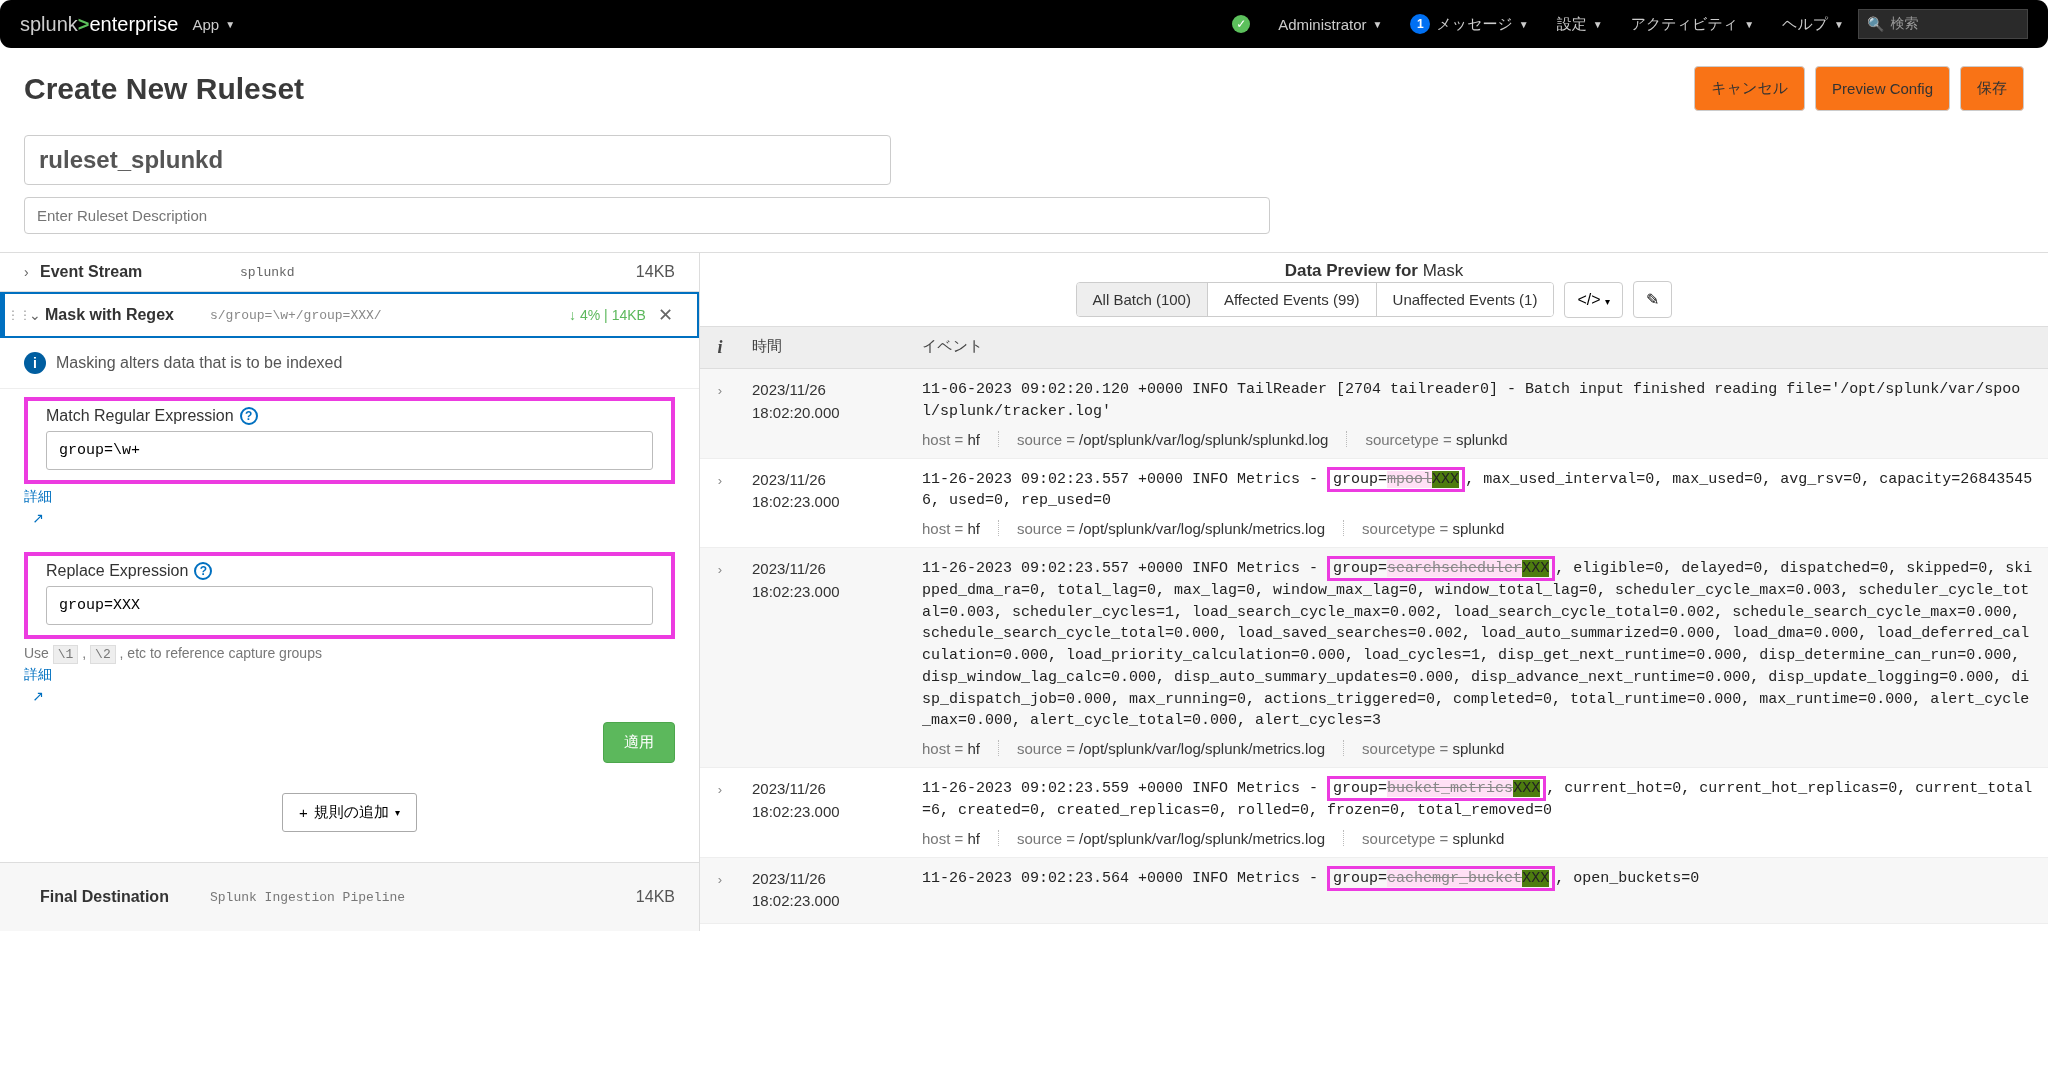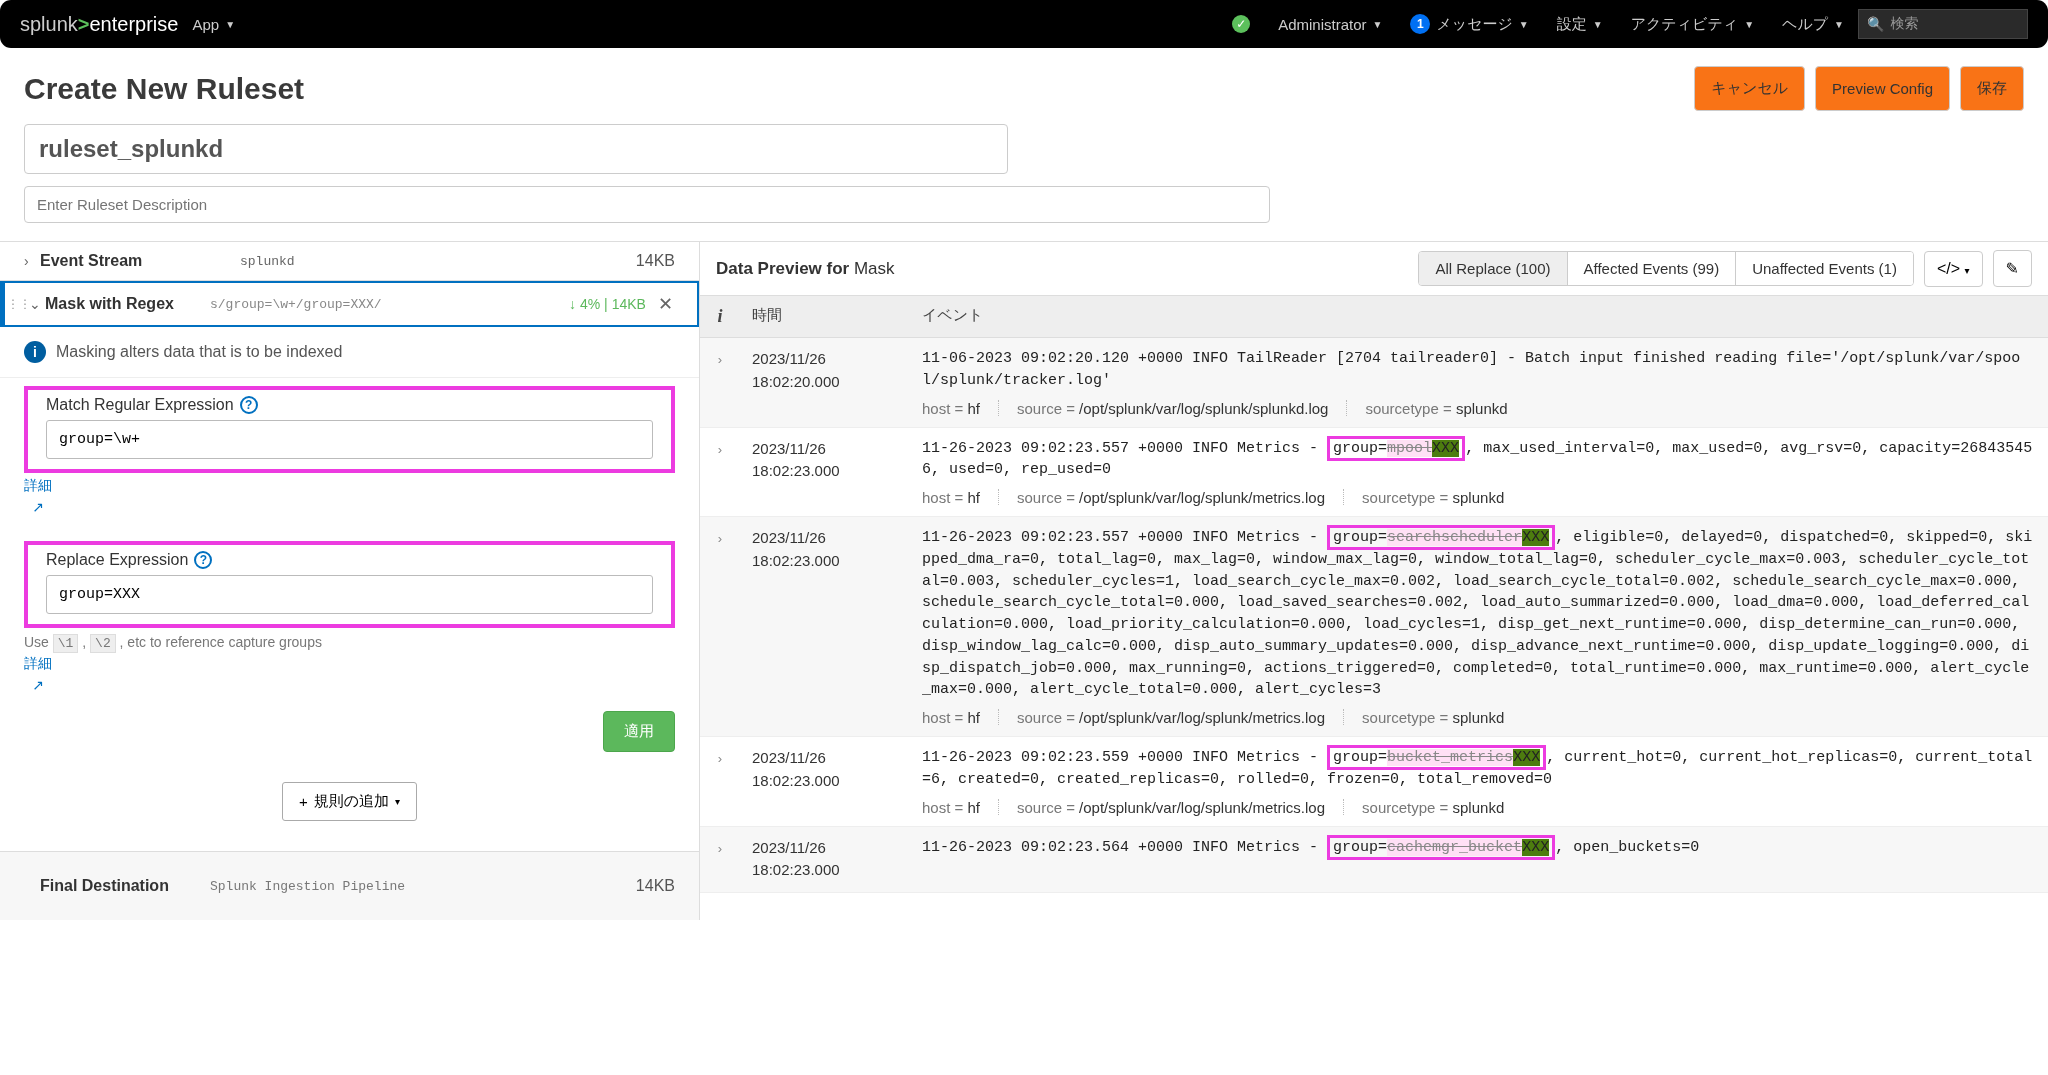--- a/index.html
+++ b/index.html
@@ -13,21 +13,21 @@
 .topbar-spacer { flex: 1; }
 .caret { font-size: 10px; }
 .green-dot { width: 18px; height: 18px; border-radius: 50%; background: #5cc05c; display: flex; align-items: center; justify-content: center; color: #fff; font-size: 12px; }
 .blue-badge { width: 20px; height: 20px; border-radius: 50%; background: #0070f3; color: #fff; display: inline-flex; align-items: center; justify-content: center; font-size: 12px; font-weight: bold; }
 .topsearch { background: #2a2a2a; border: 1px solid #444; height: 30px; width: 170px; display: flex; align-items: center; padding: 0 8px; color: #999; gap: 6px; cursor: text; }
 .header-row { display: flex; align-items: center; justify-content: space-between; padding: 18px 24px 10px; }
 .page-title { font-size: 30px; font-weight: 600; color: #3a3a3a; }
 .header-buttons { display: flex; gap: 10px; }
 .btn { border: 1px solid #ccc; background: #f97316; padding: 12px 16px; border-radius: 4px; cursor: pointer; font-size: 15px; color: #333; }
 .btn-primary { background: #5cb85c; border-color: #4ca64c; color: #fff; font-size: 15px; padding: 10px 20px; }
-.name-input { margin: 3px 24px 12px; width: 984px; border-radius: 17px; }
+.name-input { margin: 14px 24px 12px; width: 867px; border-radius: 17px; }
 .name-input input { width: 100%; font-size: 24px; font-weight: 600; padding: 10px 14px; border: 1px solid #ccc; border-radius: 4px; color: #555; }
 .desc-input { margin: 0 24px 18px; width: 1246px; }
 .desc-input input { width: 100%; font-size: 15px; padding: 9px 12px; border: 1px solid #ccc; border-radius: 4px; color: #777; }
 .main { display: flex; border-top: 1px solid #ddd; }
 .left { width: 700px; border-right: 1px solid #ddd; }
 .right { flex: 1; }
 .stream-row { display: flex; align-items: center; padding: 10px 24px; border-bottom: 1px solid #ddd; font-size: 16px; }
 .stream-row .chev { width: 16px; font-size: 14px; color: #666; }
 .stream-row .label { font-weight: 600; flex: 0 0 200px; }
 .stream-row .mono { font-family: "Courier New", monospace; font-size: 13px; color: #666; flex: 1; }
@@ -49,21 +49,21 @@
 .hint { font-size: 14px; color: #777; margin-top: 6px; }
 .hint code { background: #eee; border: 1px solid #ddd; padding: 1px 4px; font-family: "Courier New", monospace; font-size: 13px; }
 .link { color: #0070c0; font-size: 14px; margin-top: 4px; display: inline-flex; align-items: center; gap: 4px; cursor: pointer; flex-direction: column; }
 .apply-row { display: flex; justify-content: flex-end; padding: 0 24px 20px; }
 .add-rule-row { display: flex; justify-content: center; padding: 10px 0 30px; }
 .add-rule-btn { border: 1px solid #aaa; background: #fff; padding: 9px 16px; border-radius: 3px; cursor: pointer; font-size: 15px; display: flex; align-items: center; gap: 6px; }
 .final-row { display: flex; align-items: center; padding: 25px 24px; border-top: 1px solid #ddd; font-size: 16px; background: #f7f7f7; }
 .final-row .label { font-weight: 600; flex: 0 0 170px; }
 .final-row .mono { font-family: "Courier New", monospace; font-size: 13px; color: #777; flex: 1; }
 .final-row .size { color: #555; }
-.preview-header { display: flex; align-items: center; justify-content: space-between; padding: 8px 16px; border-bottom: 1px solid #ddd; }
+.preview-header { display: flex; align-items: center; justify-content: space-between; padding: 8px 16px; border-bottom: 1px solid #ddd; flex-direction: column; }
 .preview-title { font-size: 17px; }
 .preview-title b { font-weight: 700; }
 .preview-controls { display: flex; align-items: center; gap: 10px; }
 .tab-group { display: flex; border: 1px solid #ccc; border-radius: 4px; overflow: hidden; }
 .tab { padding: 8px 16px; font-size: 15px; border-right: 1px solid #ccc; cursor: pointer; background: #fff; }
 .tab:last-child { border-right: none; }
 .tab.active { background: #eee; }
 .icon-btn { border: 1px solid #ccc; background: #fff; padding: 8px 12px; border-radius: 4px; cursor: pointer; font-size: 16px; }
 .table-head { display: flex; background: #eee; border-bottom: 1px solid #ddd; font-size: 15px; color: #444; }
 .col-i { width: 40px; text-align: center; padding: 10px 0; font-style: italic; font-weight: bold; font-family: serif; font-size: 18px; }
@@ -214,21 +214,21 @@
     </div>
 
   </div>
 
   <div class="right">
 
     <div class="preview-header">
       <div class="preview-title"><b>Data Preview for </b><span>Mask</span></div>
       <div class="preview-controls">
         <div class="tab-group">
-          <div class="tab active">All Replace (100)</div>
+          <div class="tab active">All Batch (100)</div>
           <div class="tab">Affected Events (99)</div>
           <div class="tab">Unaffected Events (1)</div>
         </div>
         <button class="icon-btn"><span>&lt;/&gt;</span> <span class="caret">▾</span></button>
         <button class="icon-btn"><span>✎</span></button>
       </div>
     </div>
 
     <div class="table-head">
       <div class="col-i">i</div>

